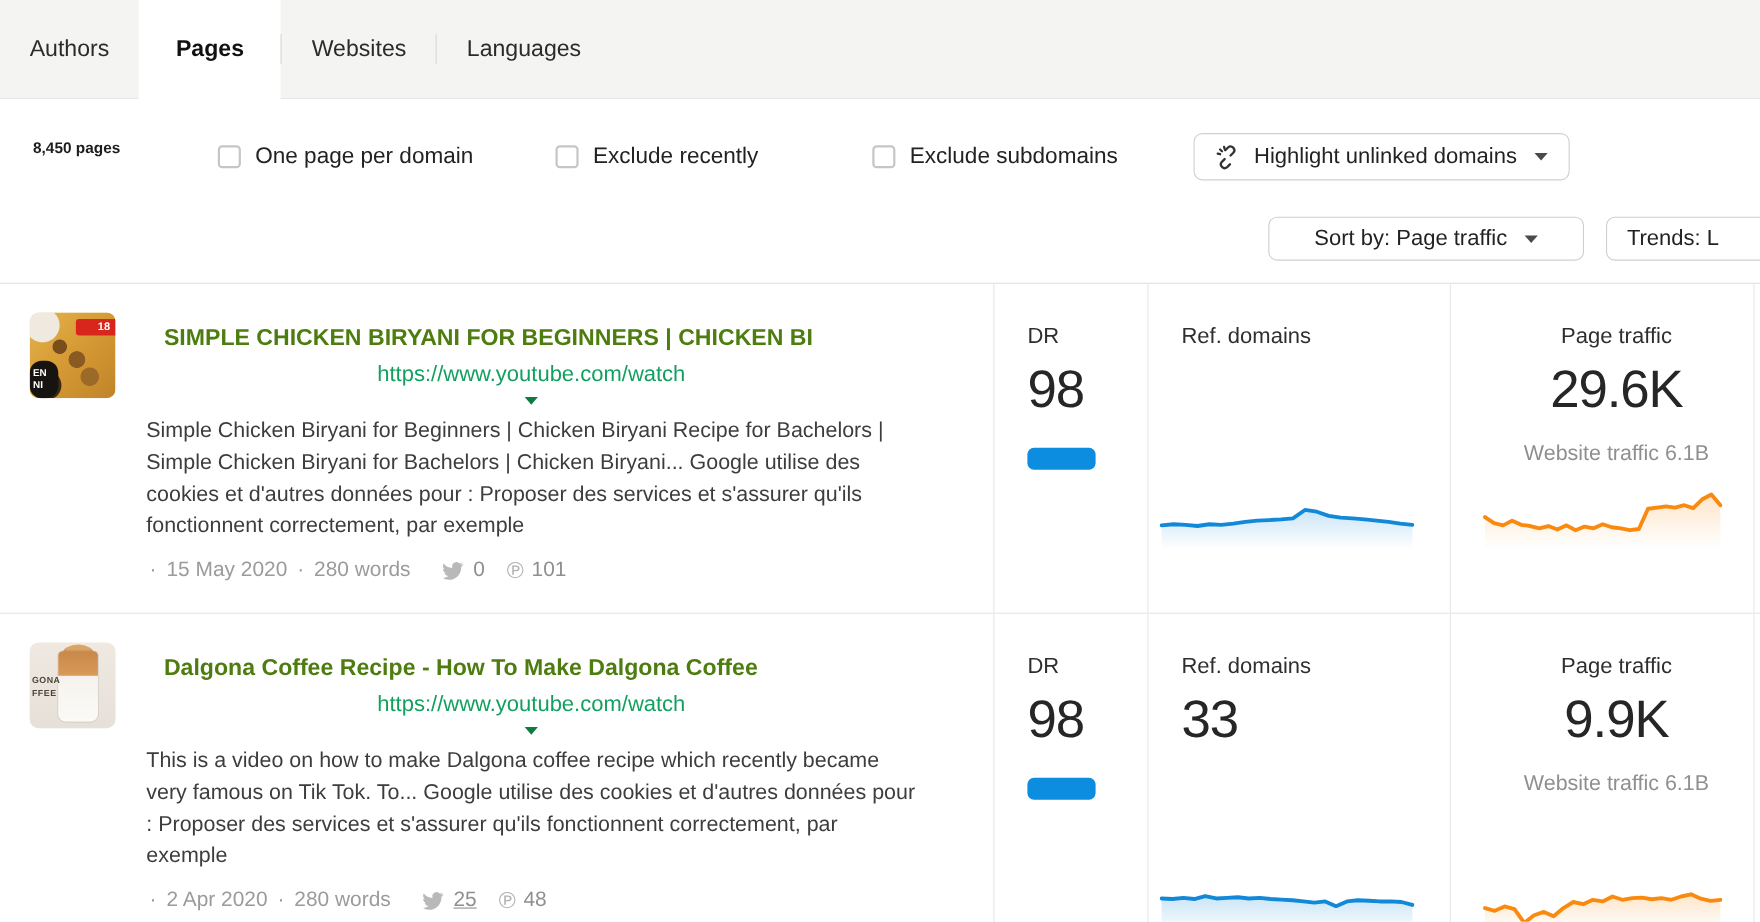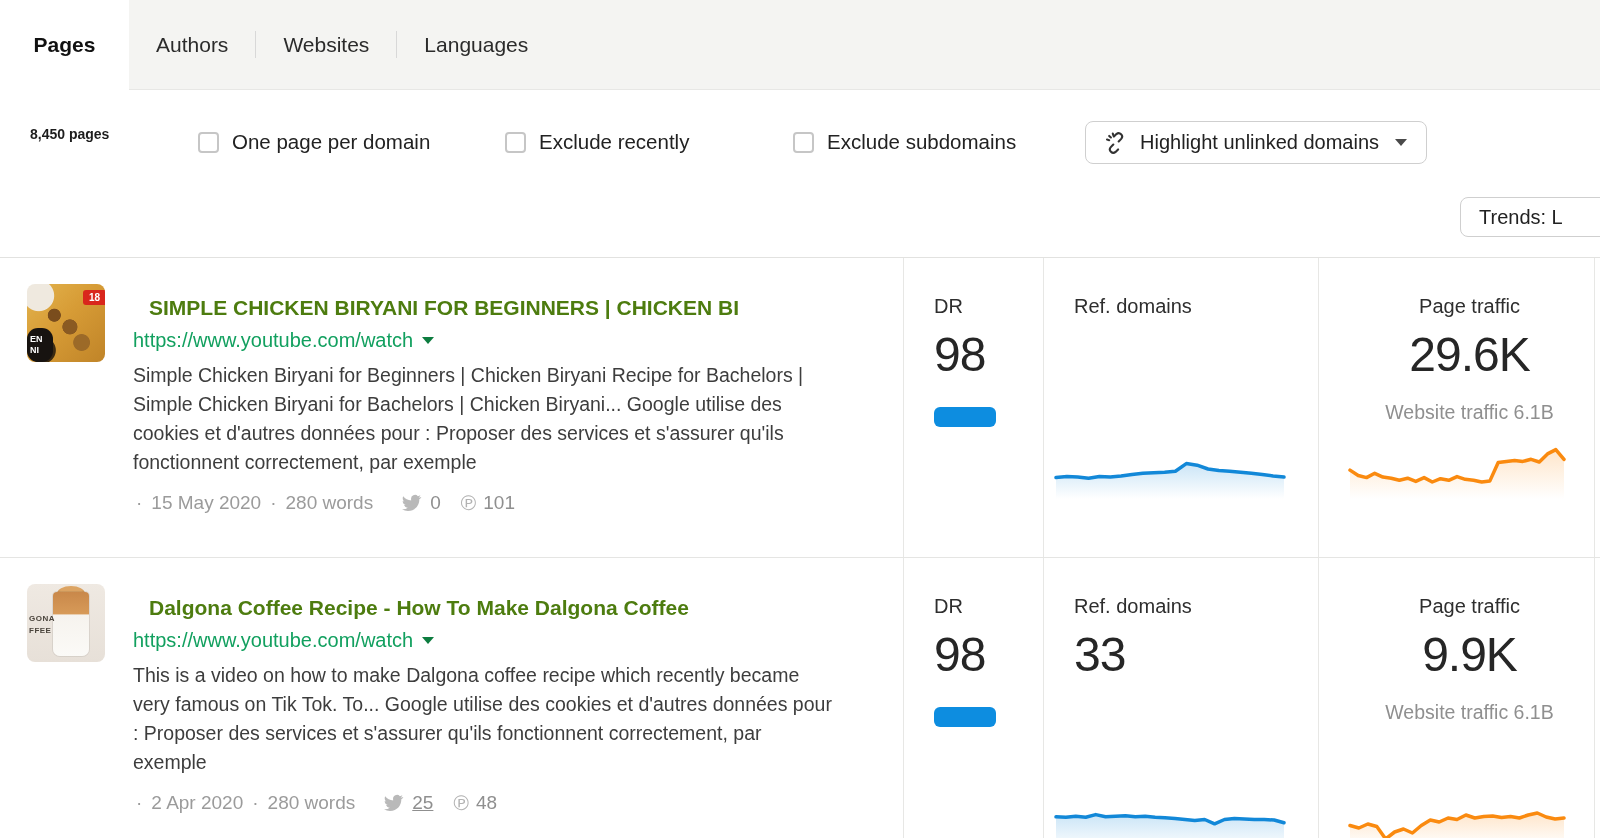--- a/index.html
+++ b/index.html
@@ -36,37 +36,37 @@
   .main { width:903px; padding:26px 0 0 27px; display:flex; }
   .thumb { width:78px; height:78px; border-radius:8px; flex:none; position:relative; overflow:hidden; }
   .thumb-biryani { background:
       radial-gradient(circle at 20% 85%, #3a2a12 0 14%, transparent 15%),
       radial-gradient(circle at 55% 55%, #8a5a22 0 12%, transparent 13%),
       radial-gradient(circle at 35% 40%, #7a4d1d 0 9%, transparent 10%),
       radial-gradient(circle at 70% 75%, #9c6a28 0 10%, transparent 11%),
       radial-gradient(circle at 15% 15%, #efe9df 0 16%, transparent 17%),
       linear-gradient(135deg,#e3b44e,#d79c36 45%,#c08428); }
   .thumb-biryani .badge { position:absolute; right:0; top:6px; background:#d9261c; color:#fff;
-    font-size:10px; font-weight:bold; padding:2px 5px 2px 6px; border-radius:3px 0 0 3px; }
+    font-size:10px; font-weight:bold; padding:2px 5px 2px 20px; border-radius:3px 0 0 3px; }
   .thumb-biryani .corner { position:absolute; left:0; bottom:0; width:26px; height:34px;
     background:#171310; color:#fff; font-size:9px; font-weight:bold; line-height:11px;
     display:flex; flex-direction:column; justify-content:center; padding-left:3px;border-radius:11px; }
   .thumb-dalgona { background:linear-gradient(180deg,#efe9e2 0,#e7e0d8 100%); }
   .thumb-dalgona .glass { position:absolute; left:26px; top:8px; width:36px; height:64px;
     border-radius:4px 4px 7px 7px; background:linear-gradient(180deg,#c9884a 0,#d79a58 34%,#f6f3ee 36%,#fbfaf7 100%);
     box-shadow:0 0 0 1px rgba(0,0,0,.07); }
   .thumb-dalgona .foam { position:absolute; left:30px; top:2px; width:28px; height:16px;
     border-radius:50%; background:radial-gradient(circle at 50% 40%, #dca463 0 60%, #c98d4e 100%); }
   .thumb-dalgona .ttext { position:absolute; left:2px; font-size:8px; font-weight:bold; color:#4a443c; letter-spacing:.5px; }
   .thumb-dalgona .t1 { top:30px; } .thumb-dalgona .t2 { top:42px; }
 
   .content { padding:12px 0 0 28px; }
   .title { display:block; max-width:740px; white-space:nowrap; overflow:hidden;
     font-size:21px; font-weight:bold; color:#4d7c0f; text-decoration:none; cursor:pointer;margin-left:16px; }
-  .urlrow { display:flex; align-items:center; gap:9px; margin-top:9px; }
+  .urlrow { display:flex; align-items:center; gap:9px; margin-top:9px;flex-direction:column; }
   .url { font-size:20px; color:#12a05f; cursor:pointer; }
   .gcaret { width:0; height:0; border-left:6px solid transparent; border-right:6px solid transparent;
     border-top:7px solid #0d7c3f; cursor:pointer; }
   .desc { margin-top:9px; width:700px; font-size:19.5px; line-height:29px; color:#3d3d3d; }
   .metarow { margin-top:14px; display:flex; align-items:center; font-size:19px; color:#9b9b9b; }
   .metarow .dot { margin:0 9px; }
   .metarow .dot.first { margin-left:3px; }
   .tw-icon { width:24px; height:24px; margin-left:26px; margin-right:7px; flex:none; }
   .tw-icon path { fill:#b9b9b9; }
   .pin-icon { font-size:21px; color:#b2b2b2; margin-left:20px; margin-right:7px; }
@@ -88,22 +88,22 @@
   .r2 .spark { margin-bottom:56px; }
 
   
   .unlink-icon { width:24px; height:24px; flex:none; }
   .unlink-icon path { stroke:#333; stroke-width:2.1; fill:none; stroke-linecap:round; }
 </style>
 </head>
 <body>
 
 <div class="tabbar">
+  <div class="tab plain">Authors</div>
   <div class="tab active">Pages</div>
-  <div class="tab plain">Authors</div>
   <div class="tabsep"></div>
   <div class="tab plain">Websites</div>
   <div class="tabsep"></div>
   <div class="tab plain">Languages</div>
 </div>
 
 <div class="toolbar">
   <div class="count">8,450 pages</div>
 
   <label class="check" style="left:198px">
@@ -124,20 +124,24 @@
       <path d="M9.3 13.6 L6.8 16.1 a3.4 3.4 0 0 0 4.8 4.8 L14.1 18.4"></path>
       <path d="M14.7 10.4 L17.2 7.9 a3.4 3.4 0 0 0 -4.8 -4.8 L9.9 5.6"></path>
       <path d="M8.8 2.6 L9.5 4.8"></path>
       <path d="M5.2 4.9 L6.9 6.5"></path>
       <path d="M3 8.6 L5.2 9.2"></path>
     </svg>
     <span>Highlight unlinked domains</span>
     <span class="caret"></span>
   </div>
 
+  <div class="btn" id="btn-sort">
+    <span>Sort by: Page traffic</span>
+    <span class="caret"></span>
+  </div>
 
   <div class="btn" id="btn-trends">
     <span>Trends: L</span>
   </div>
 </div>
 
 <div class="row r1">
   <div class="main">
     <div class="thumb thumb-biryani">
       <span class="badge">18</span>

